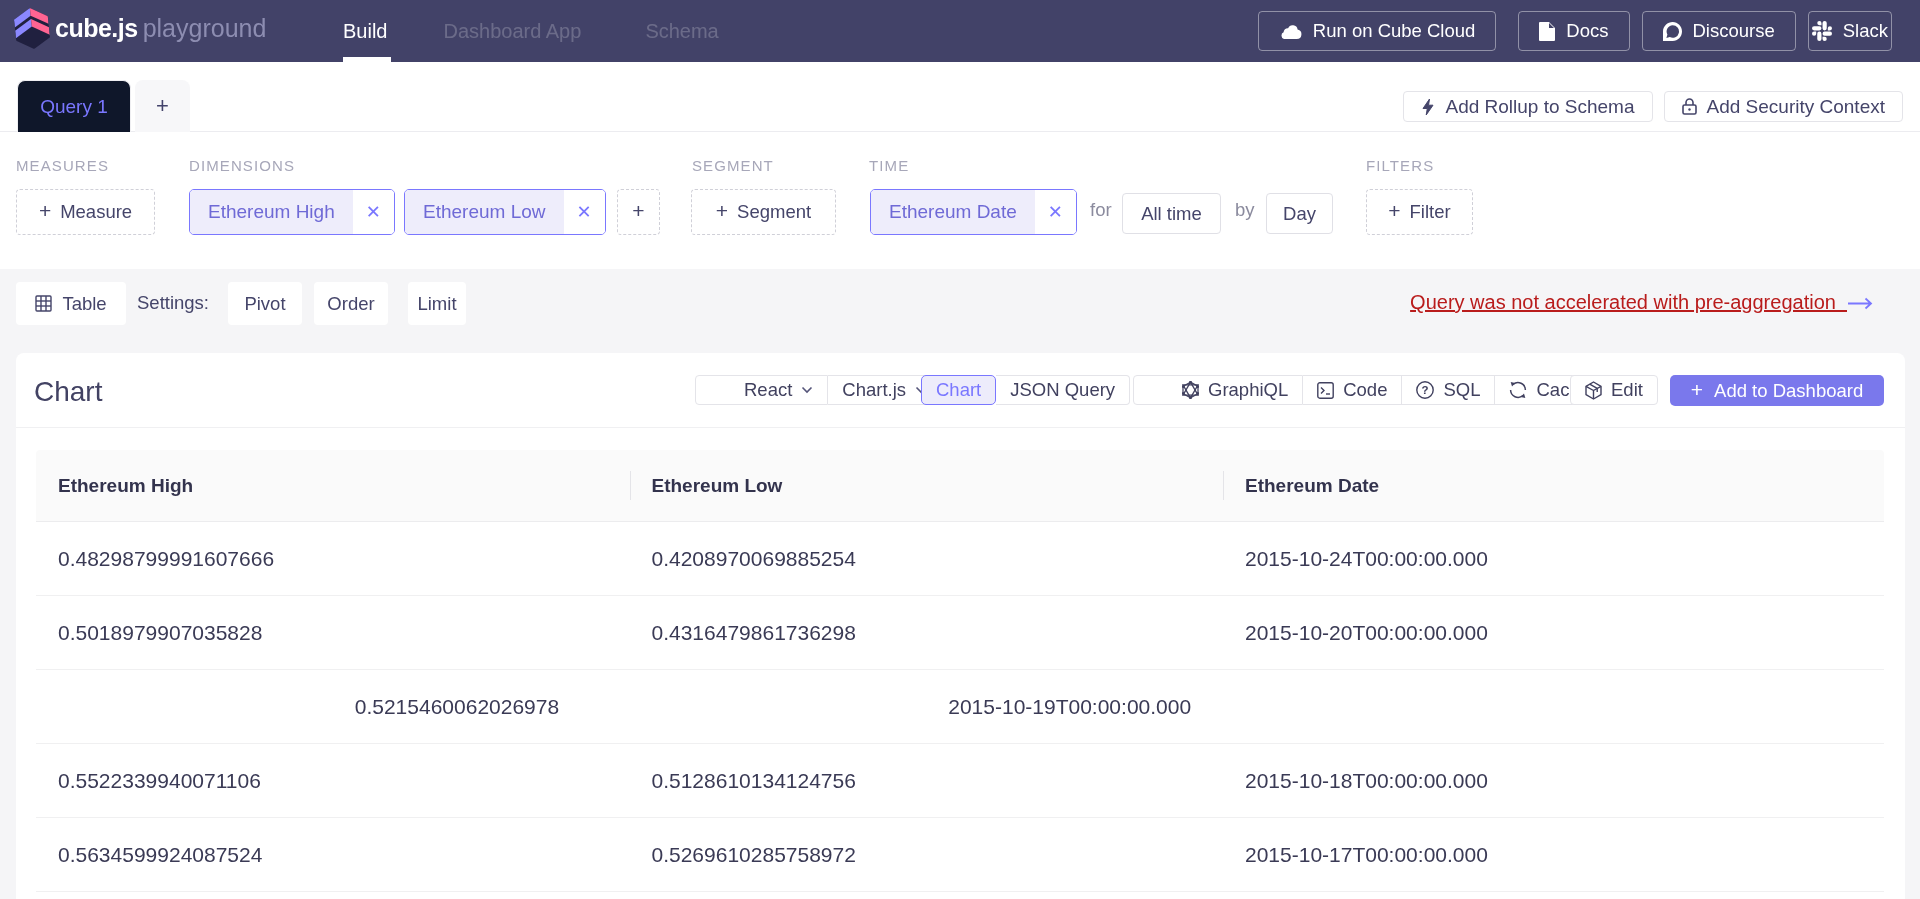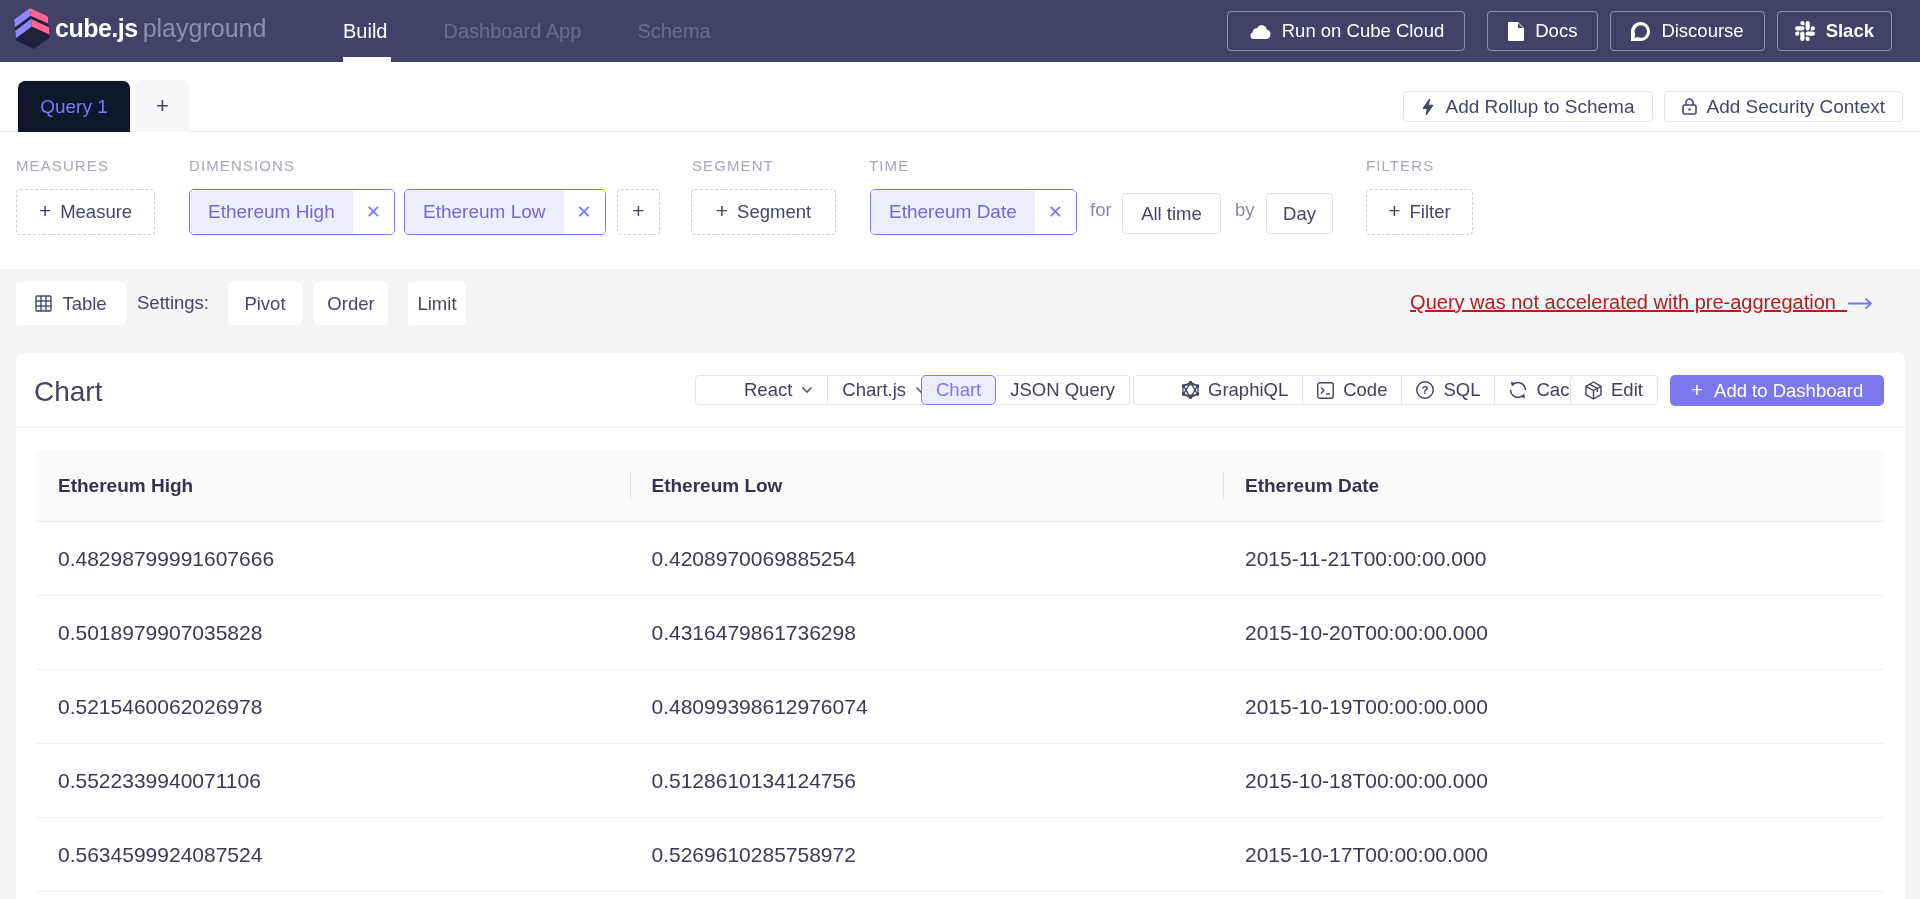--- a/index.html
+++ b/index.html
@@ -80,34 +80,34 @@
     <polygon points="17,0 34,10 34,31 17,41 0,31 0,10" fill="#20203f"></polygon>
     <polygon points="0,10 17,0 17,7.6 0,17.6" fill="#8b88ff"></polygon>
     <polygon points="17,0 34,10 34,17.6 17,7.6" fill="#ff6492"></polygon>
     <polygon points="0,21 17,11 17,18.6 0,28.6" fill="#8b88ff"></polygon>
     <polygon points="17,11 34,21 34,28.6 17,18.6" fill="#ff6492"></polygon>
   </svg>
   <div class="brand">cube.js<span class="pg">playground</span></div>
   <div class="nav">
       <span class="active">Build</span>
       <span class="dim">Dashboard App</span>
-      <span class="dim" style="">Schema</span>
+      <span class="dim" style="margin-left:8px;">Schema</span>
     </div>
   <div class="nav-underline"></div>
   <div class="topbtns">
     <div class="tbtn"><svg width="23" height="16" viewBox="0 0 26 18">
           <path d="M21 7.3 A5.6 5.6 0 0 0 10.3 5.8 A4.7 4.7 0 0 0 5.2 10.5 A4 4 0 0 0 5.6 18 L20 18 A5.4 5.4 0 0 0 21 7.3 Z" fill="#fff"></path>
         </svg>Run on Cube Cloud</div>
     <div class="tbtn" style="margin-left:10px;"><svg width="16" height="19" viewBox="0 0 16 19">
           <path d="M1 0 H10 L16 6 V18 A1 1 0 0 1 15 19 H1 A1 1 0 0 1 0 18 V1 A1 1 0 0 1 1 0 Z M10 1 V6 H15 Z" fill="#fff"></path>
         </svg>Docs</div>
     <div class="tbtn"><svg width="19" height="19" viewBox="0 0 19 19">
           <path d="M9.7 0 C4.5 0 0 4.2 0 9.4 L0 19 L9.7 19 C14.9 19 19 14.6 19 9.5 C19 4.3 14.8 0 9.7 0 Z M9.6 3.2 A6.3 6.3 0 1 1 6.8 15.1 L3.4 15.9 L4.4 12.6 A6.3 6.3 0 0 1 9.6 3.2 Z" fill="#fff"></path>
         </svg>Discourse</div>
-    <div class="tbtn" style="padding:0 17px;font-weight:bold;"><svg width="20" height="20" viewBox="0 0 24 24">
+    <div class="tbtn" style="padding:0 3px;"><svg width="20" height="20" viewBox="0 0 24 24">
           <path fill="#fff" d="M5.042 15.165a2.528 2.528 0 0 1-2.52 2.523A2.528 2.528 0 0 1 0 15.165a2.527 2.527 0 0 1 2.522-2.52h2.52v2.52zM6.313 15.165a2.527 2.527 0 0 1 2.521-2.52 2.527 2.527 0 0 1 2.521 2.52v6.313A2.528 2.528 0 0 1 8.834 24a2.528 2.528 0 0 1-2.521-2.522v-6.313zM8.834 5.042a2.528 2.528 0 0 1-2.521-2.52A2.528 2.528 0 0 1 8.834 0a2.528 2.528 0 0 1 2.521 2.522v2.52H8.834zM8.834 6.313a2.528 2.528 0 0 1 2.521 2.521 2.528 2.528 0 0 1-2.521 2.521H2.522A2.528 2.528 0 0 1 0 8.834a2.528 2.528 0 0 1 2.522-2.521h6.312zM18.956 8.834a2.528 2.528 0 0 1 2.522-2.521A2.528 2.528 0 0 1 24 8.834a2.528 2.528 0 0 1-2.522 2.521h-2.522V8.834zM17.688 8.834a2.528 2.528 0 0 1-2.523 2.521 2.527 2.527 0 0 1-2.52-2.521V2.522A2.527 2.527 0 0 1 15.165 0a2.528 2.528 0 0 1 2.523 2.522v6.312zM15.165 18.956a2.528 2.528 0 0 1 2.523 2.522A2.528 2.528 0 0 1 15.165 24a2.527 2.527 0 0 1-2.52-2.522v-2.522h2.52zM15.165 17.688a2.527 2.527 0 0 1-2.52-2.523 2.526 2.526 0 0 1 2.52-2.52h6.313A2.527 2.527 0 0 1 24 15.165a2.528 2.528 0 0 1-2.522 2.523h-6.313z"></path>
         </svg>Slack</div>
   </div>
 </div>
 
 <div class="tabstrip">
   <div class="tab1">Query 1</div>
   <div class="tab2">+</div>
   <div class="tabbtns">
     <div class="gbtn"><svg width="14" height="18" viewBox="0 0 14 18">
@@ -233,30 +233,29 @@
   </div>
   <div class="ttable">
     <div class="thead">
       <div class="th c1">Ethereum High</div>
       <div class="th c2"><span class="vline"></span>Ethereum Low</div>
       <div class="th c3"><span class="vline"></span>Ethereum Date</div>
     </div>
     <div class="trow">
         <div class="td c1">0.48298799991607666</div>
         <div class="td c2">0.4208970069885254</div>
-        <div class="td c3">2015-11-21T00:00:00.000</div>
+        <div class="td c3">2015-10-24T00:00:00.000</div>
       </div>
     <div class="trow">
         <div class="td c1">0.5018979907035828</div>
         <div class="td c2">0.4316479861736298</div>
         <div class="td c3">2015-10-20T00:00:00.000</div>
       </div>
     <div class="trow">
         <div class="td c1">0.5215460062026978</div>
-        <div class="td c2">0.48099398612976074</div>
         <div class="td c3">2015-10-19T00:00:00.000</div>
       </div>
     <div class="trow">
         <div class="td c1">0.5522339940071106</div>
         <div class="td c2">0.5128610134124756</div>
         <div class="td c3">2015-10-18T00:00:00.000</div>
       </div>
     <div class="trow">
         <div class="td c1">0.5634599924087524</div>
         <div class="td c2">0.5269610285758972</div>

